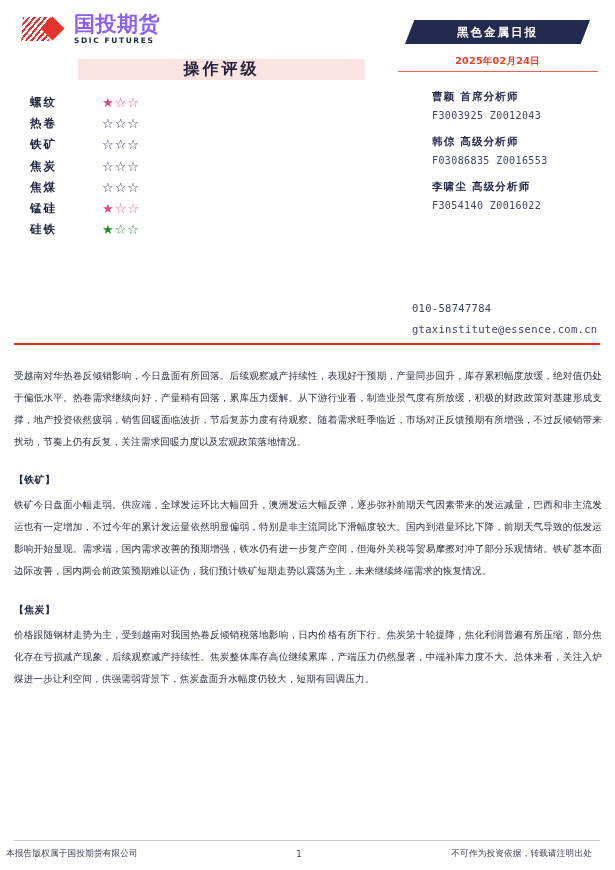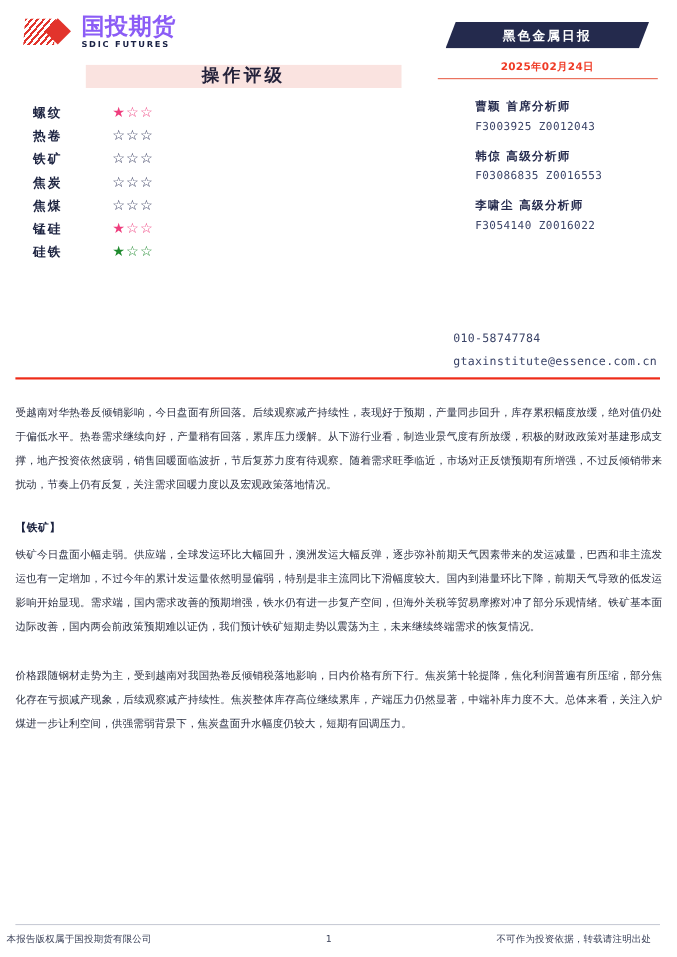--- a/index.html
+++ b/index.html
@@ -331,20 +331,21 @@
 
 <div class="article">
     <div class="section">
       <div class="section-body">受越南对华热卷反倾销影响，今日盘面有所回落。后续观察减产持续性，表现好于预期，产量同步回升，库存累积幅度放缓，绝对值仍处于偏低水平。热卷需求继续向好，产量稍有回落，累库压力缓解。从下游行业看，制造业景气度有所放缓，积极的财政政策对基建形成支撑，地产投资依然疲弱，销售回暖面临波折，节后复苏力度有待观察。随着需求旺季临近，市场对正反馈预期有所增强，不过反倾销带来扰动，节奏上仍有反复，关注需求回暖力度以及宏观政策落地情况。</div>
     </div>
     <div class="section">
       <div class="section-title">【铁矿】</div>
       <div class="section-body">铁矿今日盘面小幅走弱。供应端，全球发运环比大幅回升，澳洲发运大幅反弹，逐步弥补前期天气因素带来的发运减量，巴西和非主流发运也有一定增加，不过今年的累计发运量依然明显偏弱，特别是非主流同比下滑幅度较大。国内到港量环比下降，前期天气导致的低发运影响开始显现。需求端，国内需求改善的预期增强，铁水仍有进一步复产空间，但海外关税等贸易摩擦对冲了部分乐观情绪。铁矿基本面边际改善，国内两会前政策预期难以证伪，我们预计铁矿短期走势以震荡为主，未来继续终端需求的恢复情况。</div>
     </div>
     <div class="section">
+      <div class="section-title">【焦炭】</div>
       <div class="section-body">价格跟随钢材走势为主，受到越南对我国热卷反倾销税落地影响，日内价格有所下行。焦炭第十轮提降，焦化利润普遍有所压缩，部分焦化存在亏损减产现象，后续观察减产持续性。焦炭整体库存高位继续累库，产端压力仍然显著，中端补库力度不大。总体来看，关注入炉煤进一步让利空间，供强需弱背景下，焦炭盘面升水幅度仍较大，短期有回调压力。</div>
     </div>
   </div>
 
 <div class="footer-rule"></div>
 <div class="footer">
   <span class="footer-left">本报告版权属于国投期货有限公司</span>
   <span class="footer-center">1</span>
   <span class="footer-right">不可作为投资依据，转载请注明出处</span>
 </div>

